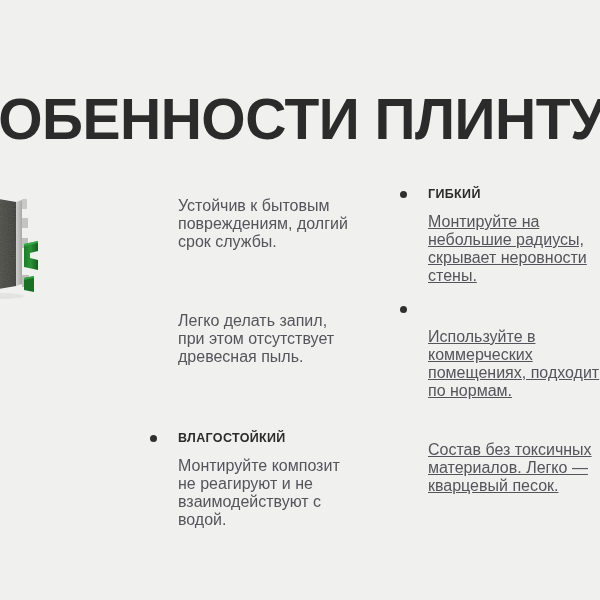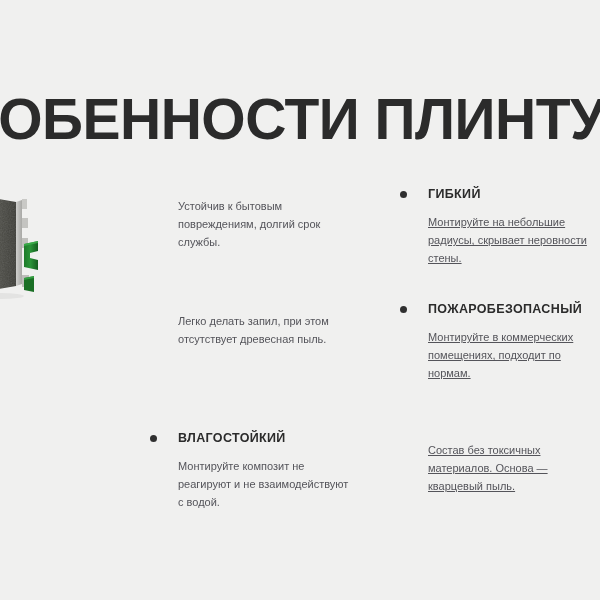--- a/index.html
+++ b/index.html
@@ -106,21 +106,21 @@
     letter-spacing: 0.35px;
     color: #2b2b2b;
     text-transform: uppercase;
     white-space: nowrap;
     line-height: 16px;
   }
 
   .feature-desc {
     margin-top: 11px;
     margin-left: 28px;
-    font-size: 11px;
+    font-size: 16px;
     line-height: 18px;
     color: #54545a;
     max-width: 172px;
     font-weight: 400;
   }
 
   .col-right .feature-desc { max-width: 176px; text-decoration: underline; }
 </style>
 </head>
 <body>
@@ -210,26 +210,25 @@
         <div class="feature-head">
           <span class="bullet"></span>
           <span class="feature-title">ГИБКИЙ</span>
         </div>
         <div class="feature-desc">Монтируйте на небольшие радиусы, скрывает неровности стены.</div>
       </div>
 
       <div class="feature row-1">
         <div class="feature-head">
           <span class="bullet"></span>
-          <span class="feature-title">ПОЖАРОБЕЗОПАСНЫЙ</span>
         </div>
-        <div class="feature-desc">Монтируйте в коммерческих помещениях, подходит по нормам.</div>
+        <div class="feature-desc">Используйте в коммерческих помещениях, подходит по нормам.</div>
       </div>
 
       <div class="feature row-2">
-        <div class="feature-desc">Состав без токсичных материалов. Основа — кварцевый пыль.</div>
+        <div class="feature-desc">Состав без токсичных материалов. Легко — кварцевый песок.</div>
       </div>
 
     </div>
 
   </div>
 
 </div>
 
 </body></html>

